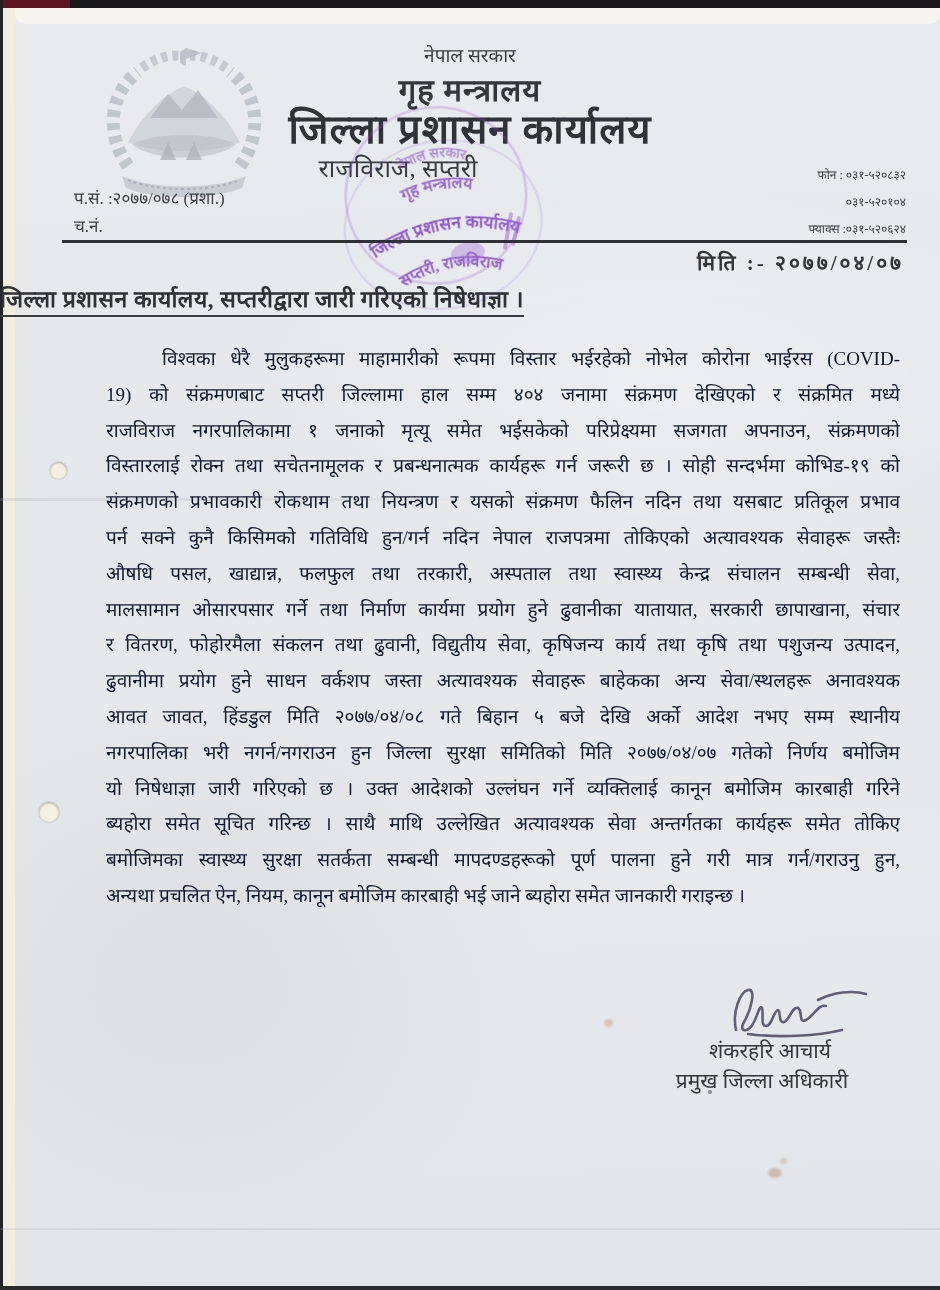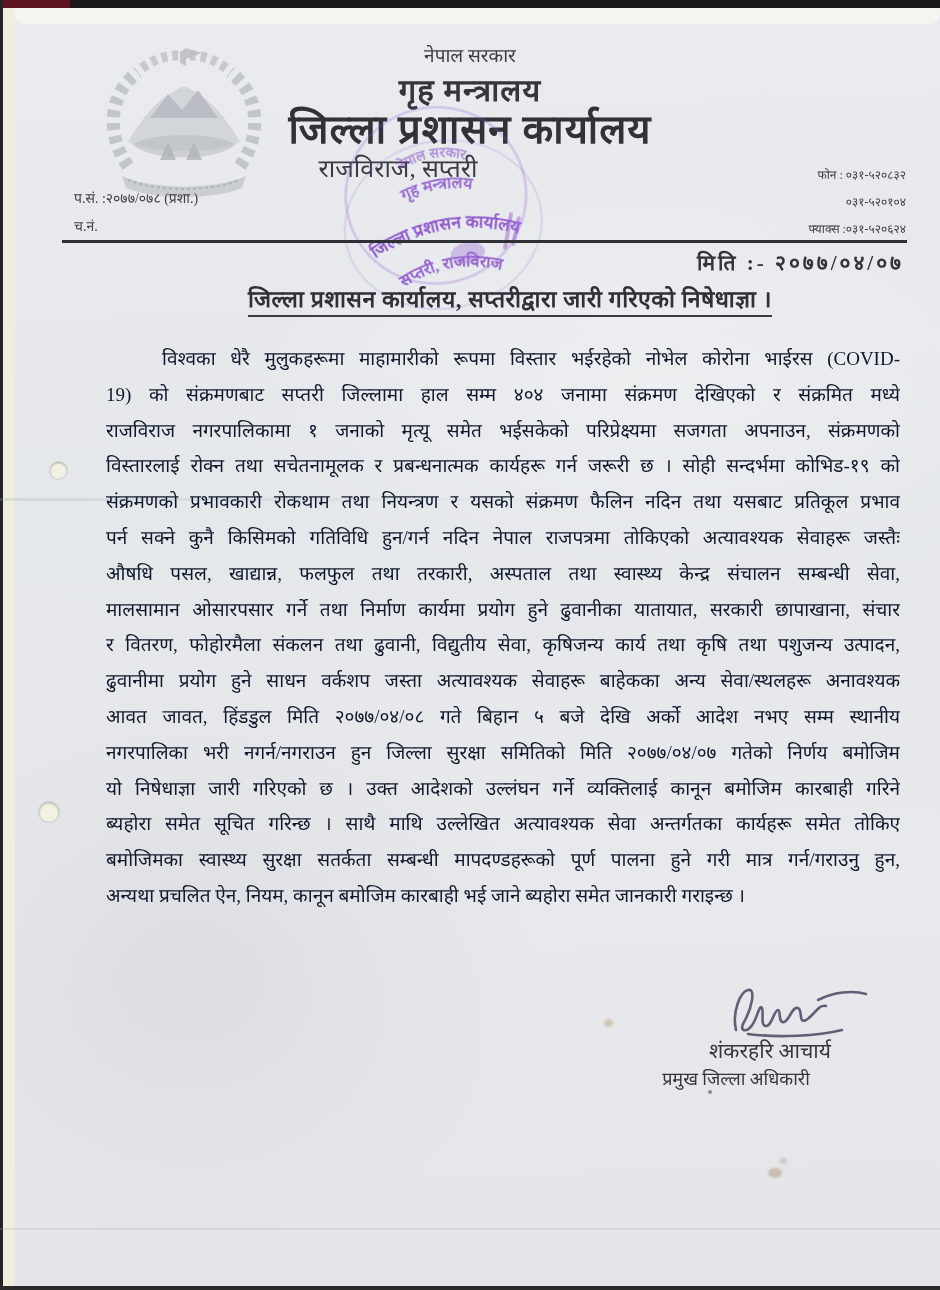--- a/index.html
+++ b/index.html
@@ -39,53 +39,53 @@
   .stain3 { left: 604px; top: 1019px; width: 9px; height: 8px; background: rgba(165,120,60,.30); filter: blur(1px); }
   .speck1 { left: 708px; top: 1090px; width: 4px; height: 4px; background: rgba(50,50,60,.5); }
 
   .emblem { position: absolute; left: 98px; top: 46px; width: 172px; height: 168px; opacity: .72; filter: blur(.5px); }
 
   .gov-line   { position: absolute; left: 0; top: 42px;  width: 940px; text-align: center; font-size: 19px; color: #3a3c42; }
   .ministry   { position: absolute; left: 0; top: 68px;  width: 940px; text-align: center; font-size: 31px; font-weight: bold; color: #34363c; letter-spacing: 1px; }
   .office     { position: absolute; left: 0; top: 100px; width: 940px; text-align: center; font-size: 40px; font-weight: bold; color: #303238; letter-spacing: 1px; }
   .location   { position: absolute; left: 0; top: 150px; width: 796px; text-align: center; font-size: 25px; color: #3a3c42; }
 
-  .refs { position: absolute; left: 74px; top: 185px; font-size: 14px; color: #3c3e44; line-height: 28px; }
+  .refs { position: absolute; left: 74px; top: 185px; font-size: 17px; color: #3c3e44; line-height: 28px; }
   .contacts { position: absolute; right: 34px; top: 162px; width: 280px; text-align: right; font-size: 12px; color: #3c3e44; line-height: 27px; }
 
   .stamp-wrap { position: absolute; left: 332px; top: 96px; width: 215px; height: 215px;
                 transform: rotate(-10deg); opacity: .88; filter: blur(.4px); }
   .stamp-wrap svg text { font-family: "Liberation Serif", "DejaVu Serif", serif; font-weight: bold; fill: #7e3ec6; }
 
   .pen-mark { position: absolute; left: 502px; top: 212px; width: 22px; height: 40px; }
   .pen-mark i { position: absolute; top: 0; width: 4px; height: 38px; border-radius: 3px;
                 background: rgba(158,98,210,.5); filter: blur(.6px); }
   .pen-mark i:nth-child(1) { left: 4px; transform: rotate(10deg); }
   .pen-mark i:nth-child(2) { left: 12px; transform: rotate(12deg); height: 30px; top: 4px; }
 
   .hr-rule { position: absolute; left: 62px; top: 240px; width: 845px; height: 3px; background: #2e3034; }
 
   .date-line { position: absolute; right: 36px; top: 248px; font-size: 21px; font-weight: 600;
                letter-spacing: 3px; color: #33353b; }
 
-  .doc-title { position: absolute; left: 0; top: 282px; width: 772px; text-align: right; }
+  .doc-title { position: absolute; left: 0; top: 282px; width: 772px; text-align: left; }
   .doc-title span { font-size: 23px; font-weight: bold; color: #2f3137;
                     border-bottom: 2px solid #3a3c42; padding-bottom: 3px; letter-spacing: .5px; }
 
   .body-block { position: absolute; left: 106px; top: 341px; width: 794px; }
   .body-line { height: 35.8px; line-height: 35.8px; font-size: 19px; color: #0f172a;
                text-align: justify; text-align-last: justify; overflow: hidden; white-space: nowrap; }
   .body-line.indent { padding-left: 56px; }
   .body-line.last { text-align-last: left; }
 
   .signature-svg { position: absolute; left: 718px; top: 982px; width: 160px; height: 62px; opacity: .9; }
   .sig-name { position: absolute; left: 620px; top: 1036px; width: 300px; text-align: center;
               font-size: 21px; color: #34363c; }
-  .sig-desig { position: absolute; left: 576px; top: 1066px; width: 320px; text-align: center;
-               font-size: 18px; color: #34363c; }
+  .sig-desig { position: absolute; left: 602px; top: 1066px; width: 320px; text-align: center;
+               font-size: 21px; color: #34363c; }
 </style>
 </head>
 <body>
 
 <div class="scan"></div>
 <div class="band-top"></div>
 <div class="edge-top"></div>
 <div class="edge-top-red"></div>
 <div class="edge-left-dark"></div>
 <div class="edge-left-strip"></div>

